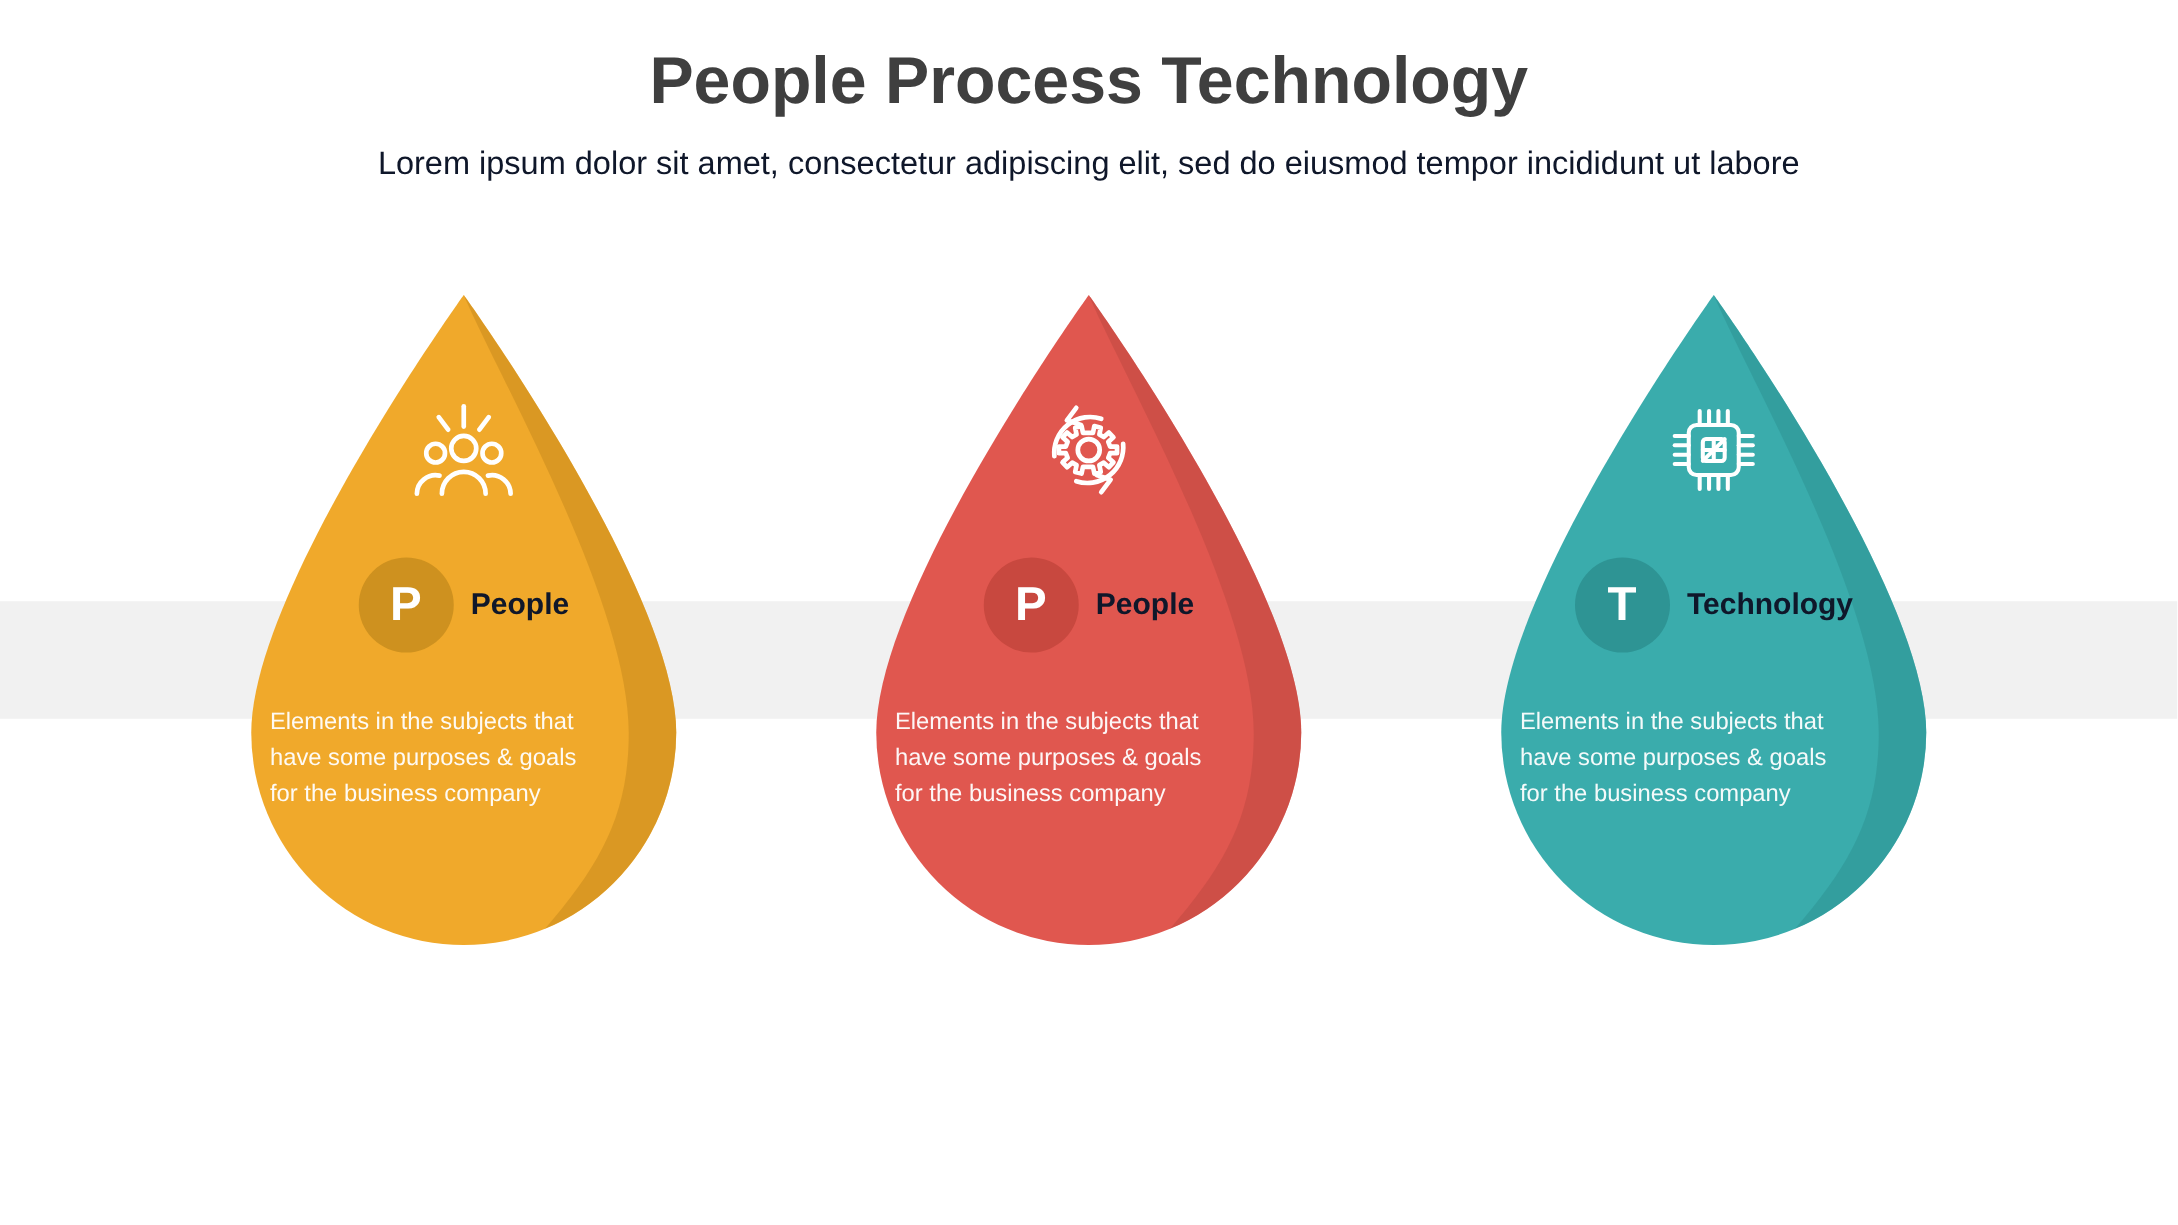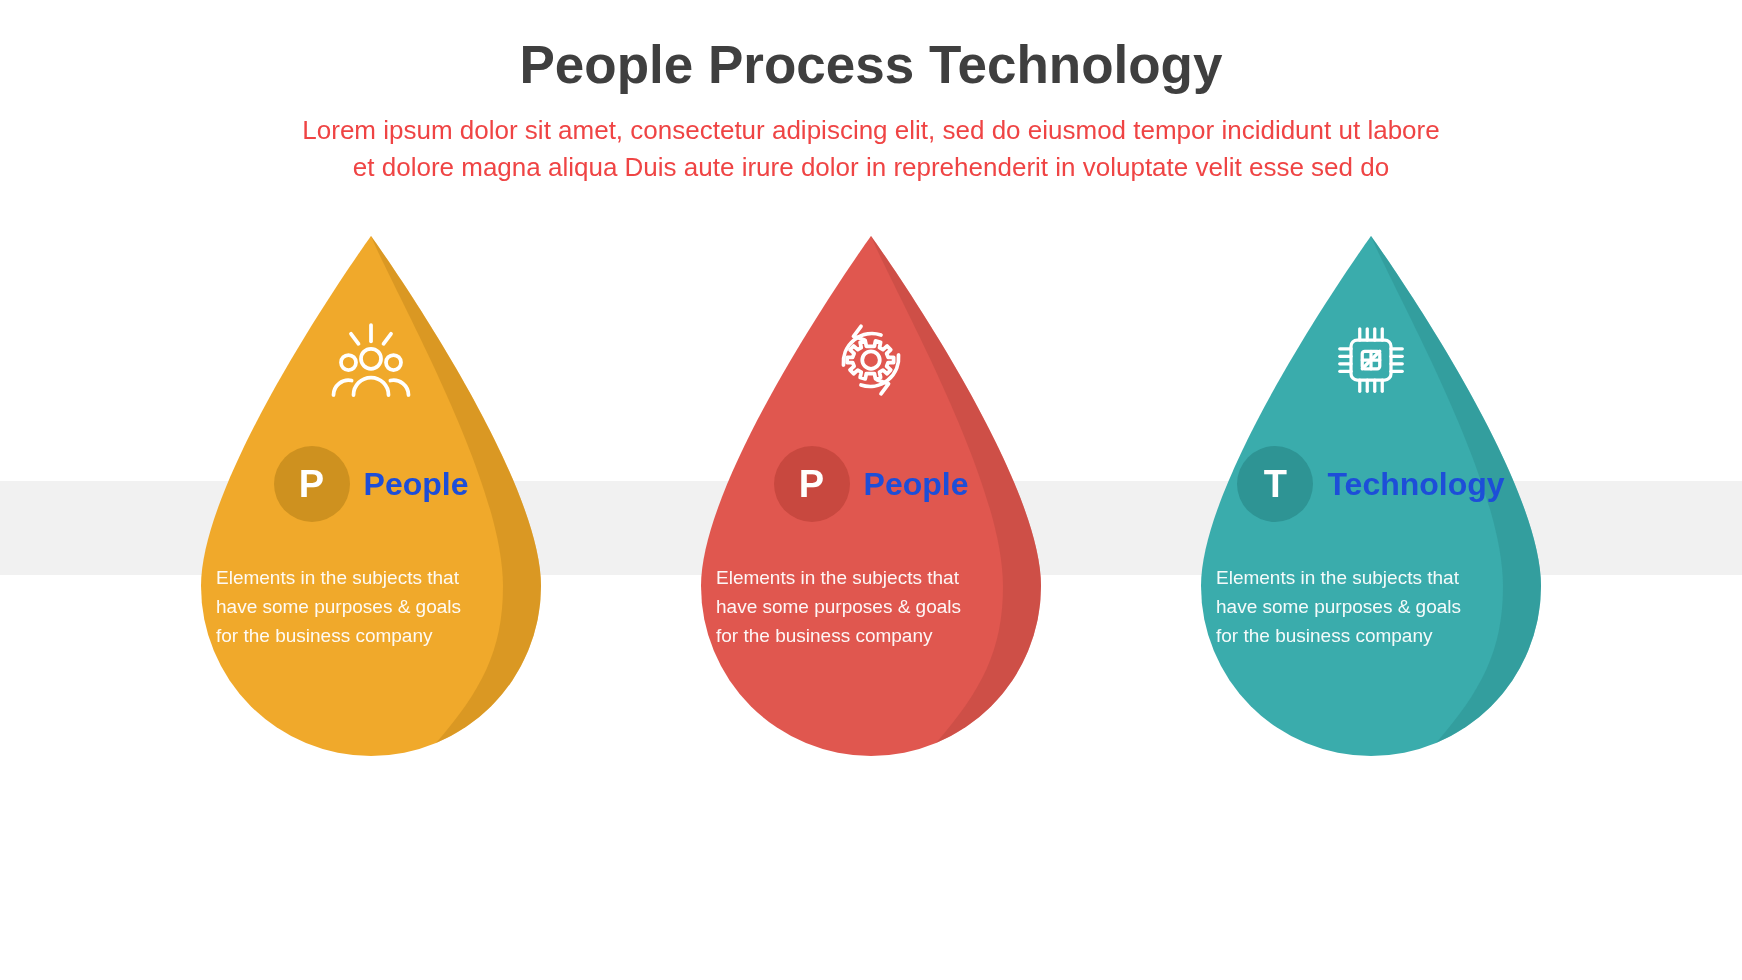--- a/index.html
+++ b/index.html
@@ -57,41 +57,40 @@
     display:flex;align-items:center;justify-content:center;
     width:340px;
   }
   .badge{
     width:76px;height:76px;border-radius:50%;
     display:flex;align-items:center;justify-content:center;
     font-size:38px;font-weight:bold;color:#ffffff;
     flex:0 0 auto;
   }
   .badge-label{
-    margin-left:14px;font-size:32px;font-weight:bold;color:#1d4ed8;
+    margin-left:14px;font-size:24px;font-weight:bold;color:#0f172a;
     white-space:nowrap;
   }
   .desc{
     margin-top:42px;width:310px;
     font-size:19px;line-height:1.52;color:#ffffff;opacity:.95;
     font-weight:normal;
   }
 </style>
 </head>
 <body style="background: rgb(255, 255, 255);">
 
 <div class="stage">
 
   <div class="band" style="background: rgb(241, 241, 241);"></div>
 
   <div class="header">
     <div class="title" style="color: rgb(63, 63, 63);">People Process Technology</div>
-    <div class="subtitle" style="color: #ef4444;">
+    <div class="subtitle" style="color: #0f172a;">
       <div>Lorem ipsum dolor sit amet, consectetur adipiscing elit, sed do eiusmod tempor incididunt ut labore</div>
-      <div>et dolore magna aliqua Duis aute irure dolor in reprehenderit in voluptate velit esse sed do</div>
     </div>
   </div>
 
   <div class="drops">
 
     <div class="drop-wrap">
       <div class="drop">
         <svg viewBox="0 0 380 540" xmlns="http://www.w3.org/2000/svg">
           <path id="p1-main" d="M190 0 C190 0 360 236 360 350 A170 170 0 0 1 20 350 C20 236 190 0 190 0 Z" fill="#F0A92B"></path>
           <path id="p1-shade" d="M190 0 C190 0 360 236 360 350 A170 170 0 0 1 255 507 C300 455 322 415 322 350 C322 245 215 60 190 0 Z" fill="#C98A1E" opacity="0.55"></path>

